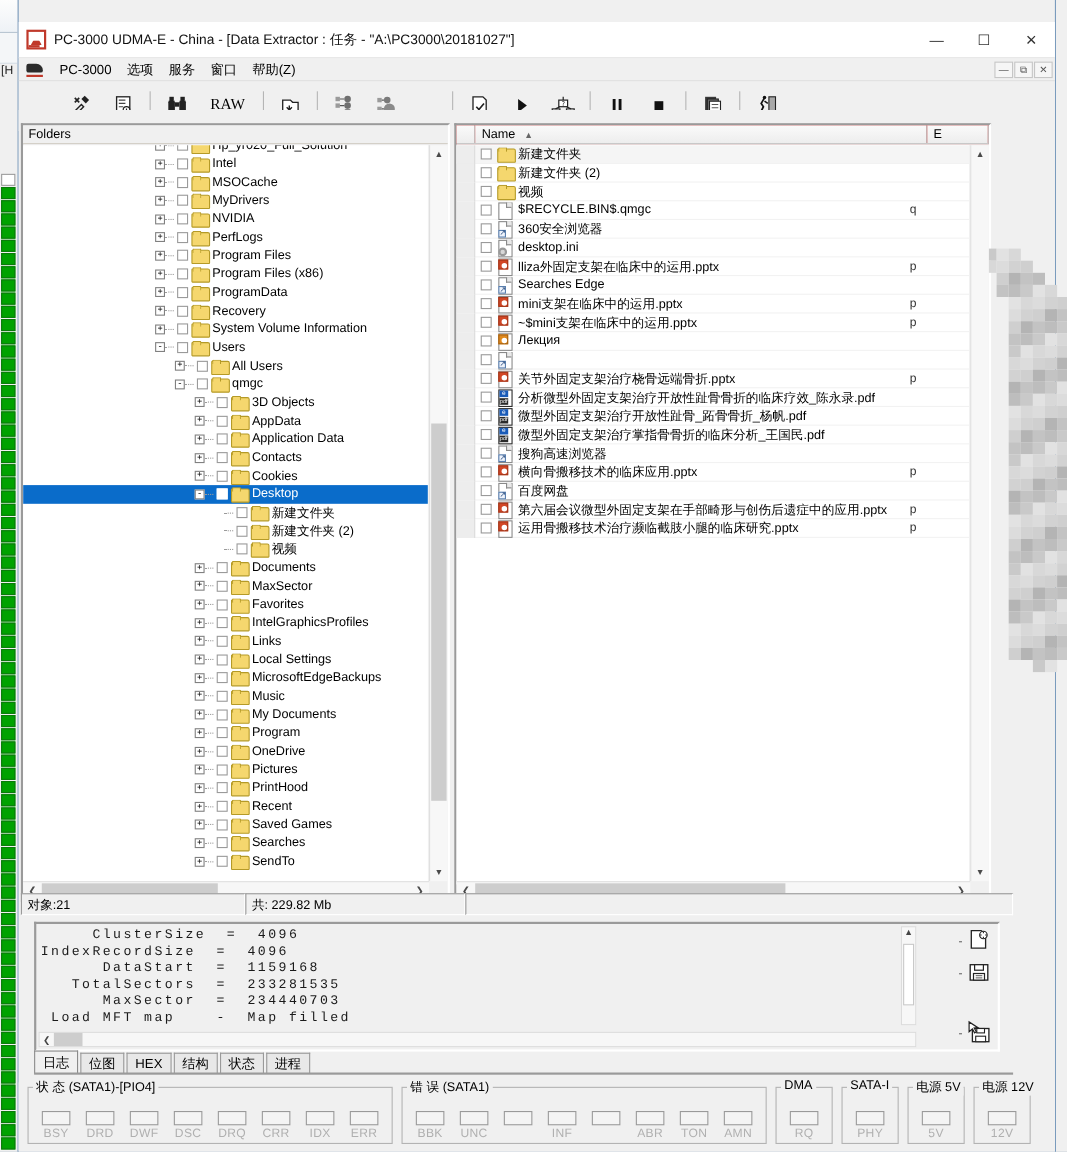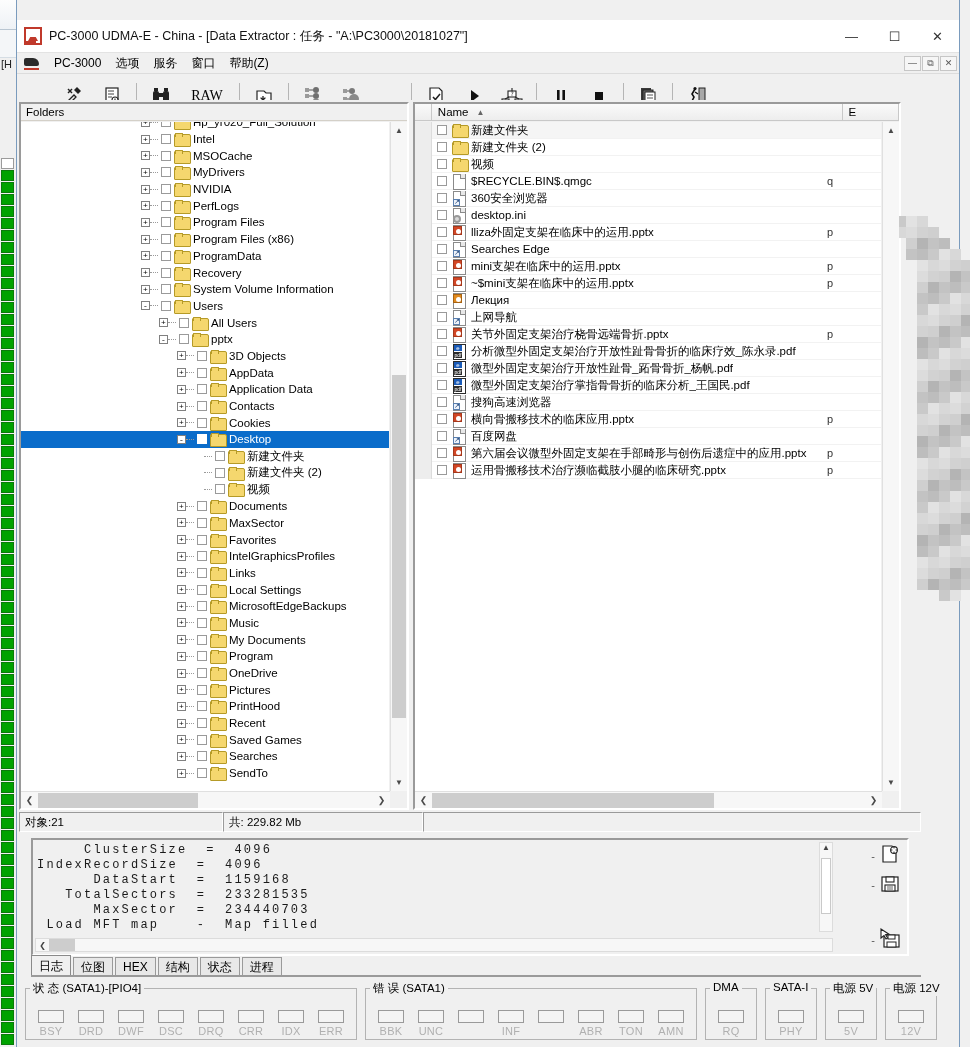--- a/index.html
+++ b/index.html
@@ -68,21 +68,21 @@
 
   
   #workspace { position:absolute; left:0; top:100px; width:942px; height:947px;
                background:#f0f0f0; }
 
   #child { position:absolute; left:2px; top:0; width:902px; height:880px;
            background:#f0f0f0; }
 
   
   #panes { position:absolute; left:0; top:0; width:902px; height:708px; }
-  .pane { position:absolute; top:2px; border:2px solid; border-color:#9a9a9a #ffffff #ffffff #9a9a9a;
+  .pane { position:absolute; top:12px; border:2px solid; border-color:#9a9a9a #ffffff #ffffff #9a9a9a;
           background:#f0f0f0; }
   #pane-tree { left:0; width:390px; height:708px; }
   #pane-list { left:394px; width:488px; height:708px; }
 
   .pane-head { height:17px; background:#f0f0f0; border-bottom:1px solid #d4d0c8;
                display:flex; align-items:center; }
   .pane-head span { font-size:11.5px; padding-left:5px; }
 
   .hdr-row { display:flex; height:17px; background:#b91c1c; border-bottom:1px solid #c8c8c8; }
   .hdr-cell { border-right:1px solid #c8c8c8; display:flex; align-items:center; padding-left:6px;
@@ -566,21 +566,21 @@
                 <div class="cbx"></div>
                 <div class="fld"></div>
                 <div class="tlabel">All Users</div>
               </div>
               <div class="trow">
                 <div style="width: 138px; flex: 0 0 auto;"></div>
                 <div class="exp">-</div>
                 <div class="dots"></div>
                 <div class="cbx"></div>
                 <div class="fld"></div>
-                <div class="tlabel">pptx</div>
+                <div class="tlabel">qmgc</div>
               </div>
               <div class="trow">
                 <div style="width: 156px; flex: 0 0 auto;"></div>
                 <div class="exp">+</div>
                 <div class="dots"></div>
                 <div class="cbx"></div>
                 <div class="fld"></div>
                 <div class="tlabel">3D Objects</div>
               </div>
               <div class="trow">
@@ -900,21 +900,20 @@
                 </div>
                 <div class="fname">Лекция</div>
                 <div class="fext"></div>
               </div>
               <div class="frow">
                 <div class="gut"></div>
                 <div class="fchk"></div>
                 <div class="fic ic-doc ic-lnk">
                   <div class="ar"></div>
                 </div>
-                <div class="fname">上网导航</div>
                 <div class="fext"></div>
               </div>
               <div class="frow">
                 <div class="gut"></div>
                 <div class="fchk"></div>
                 <div class="fic ic-ppt">
                   <div class="sq"></div>
                 </div>
                 <div class="fname">关节外固定支架治疗桡骨远端骨折.pptx</div>
                 <div class="fext">p</div>

